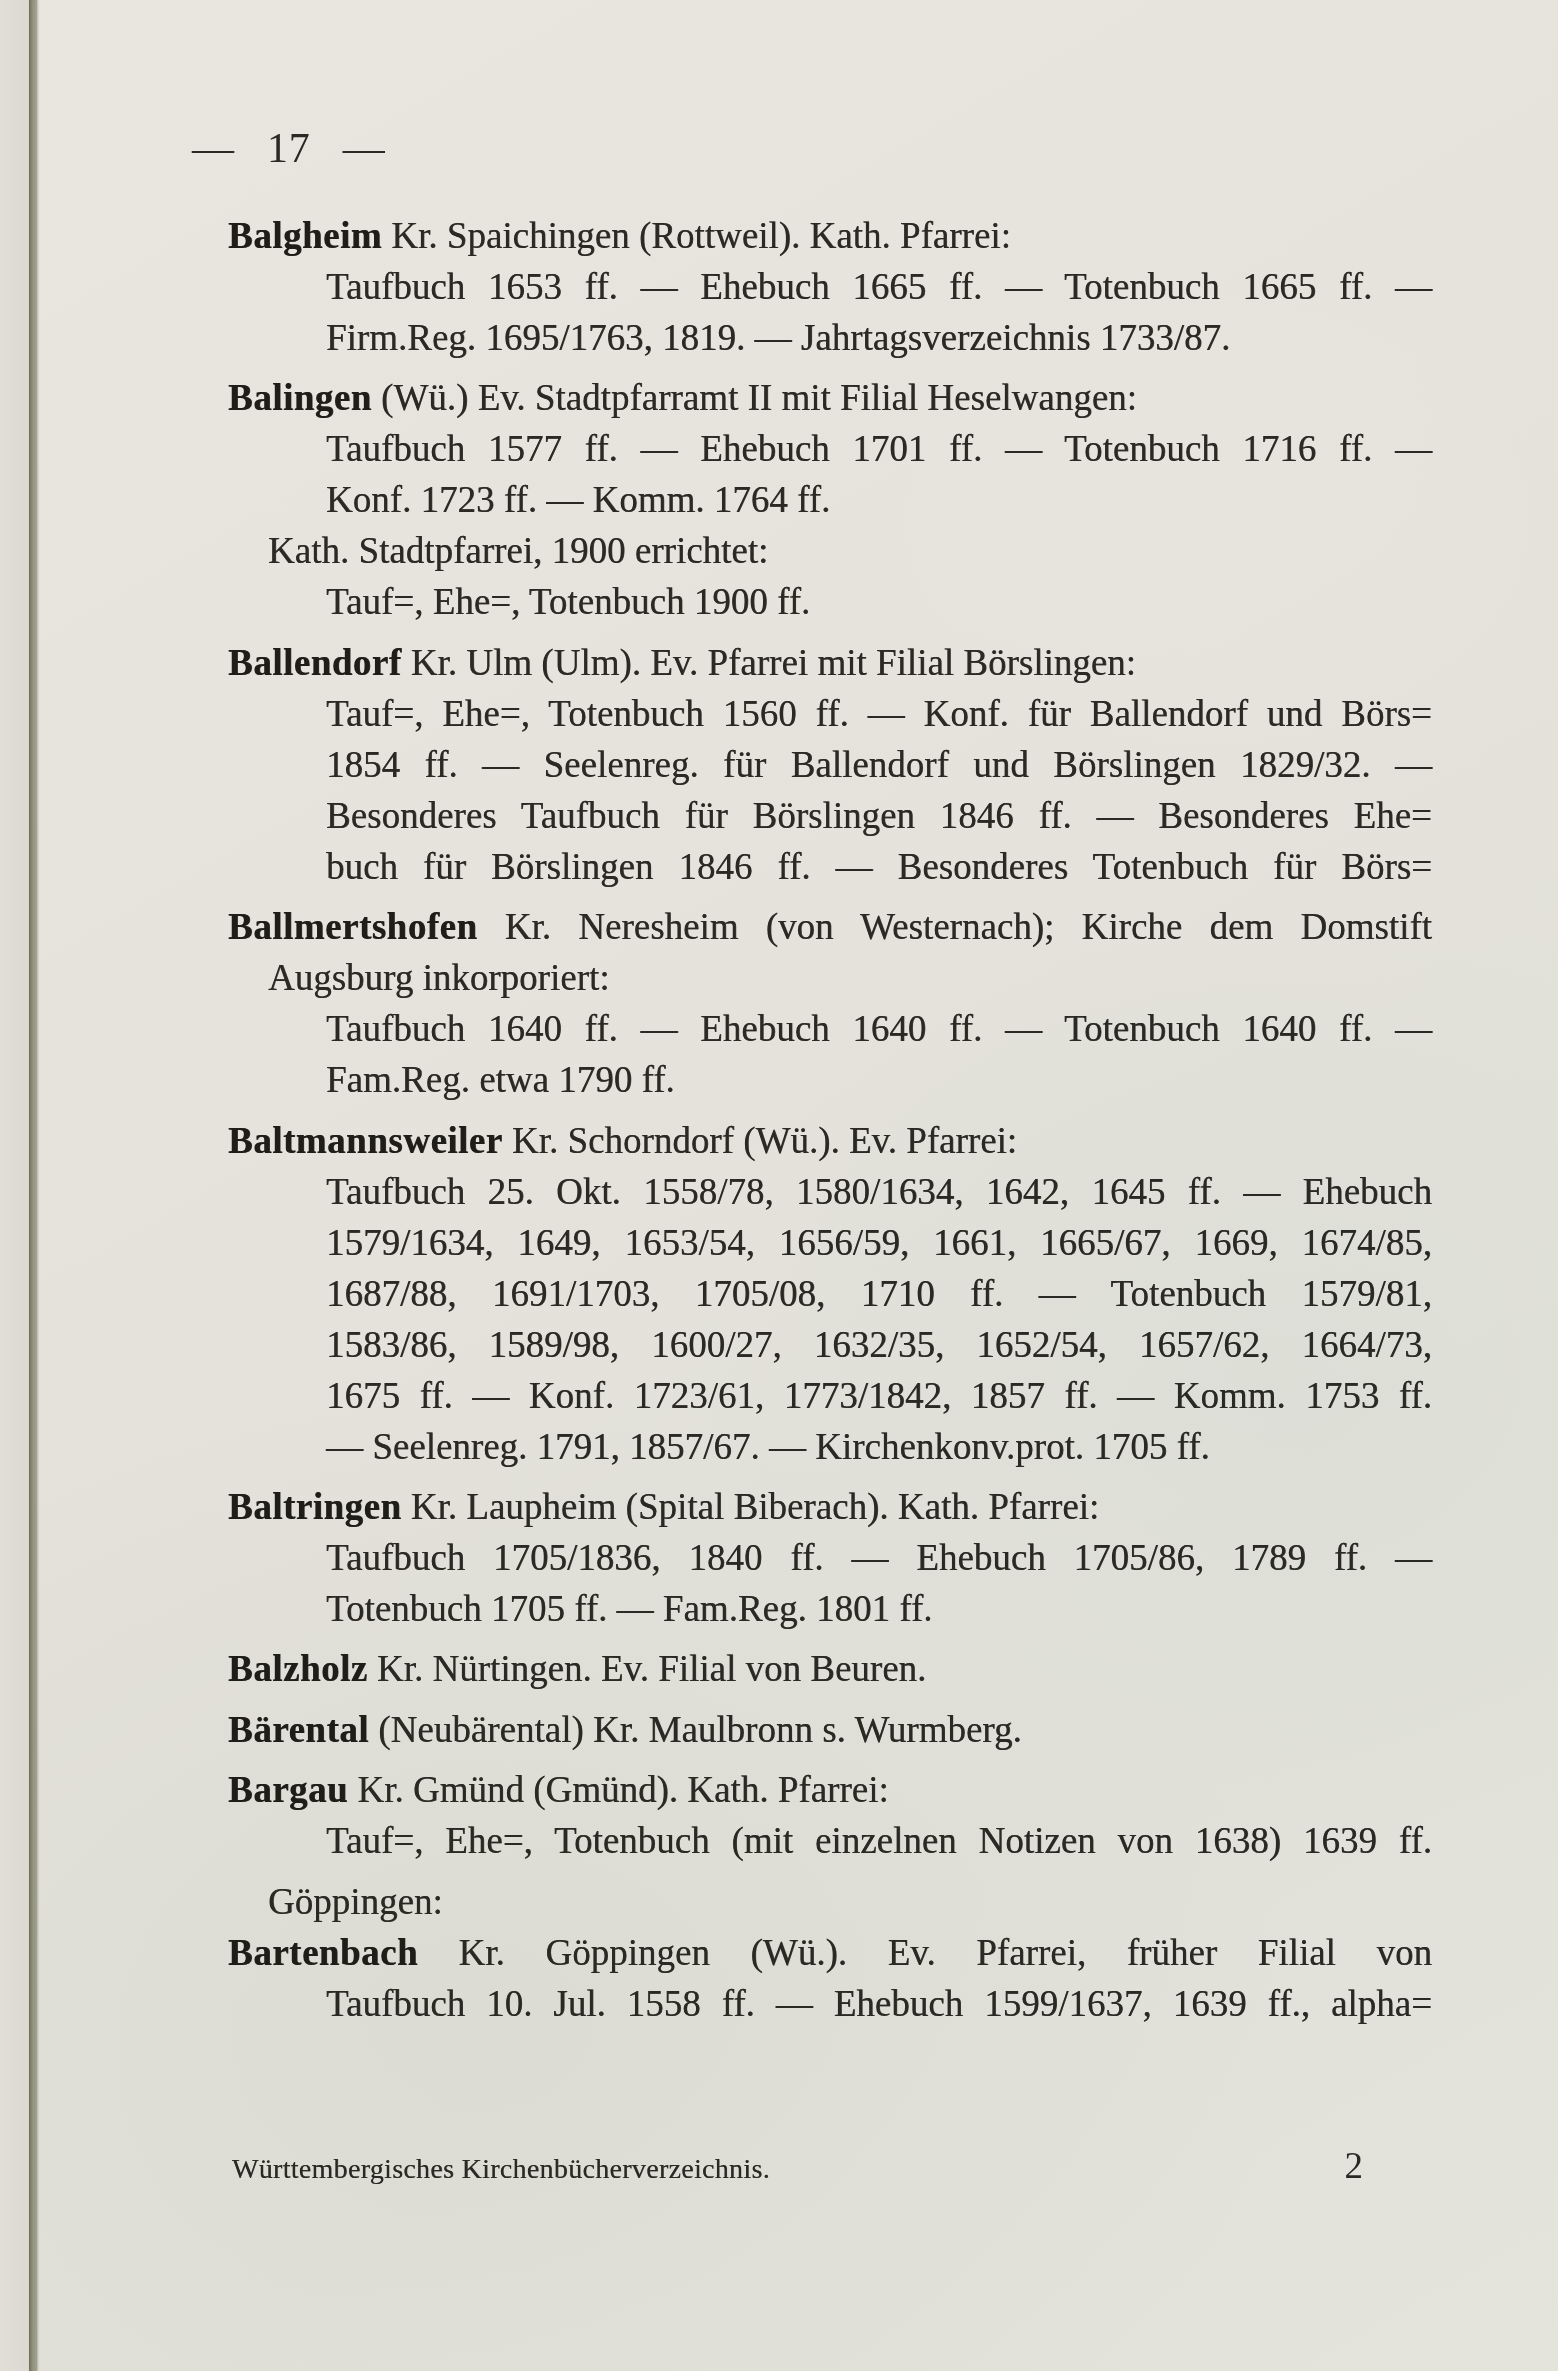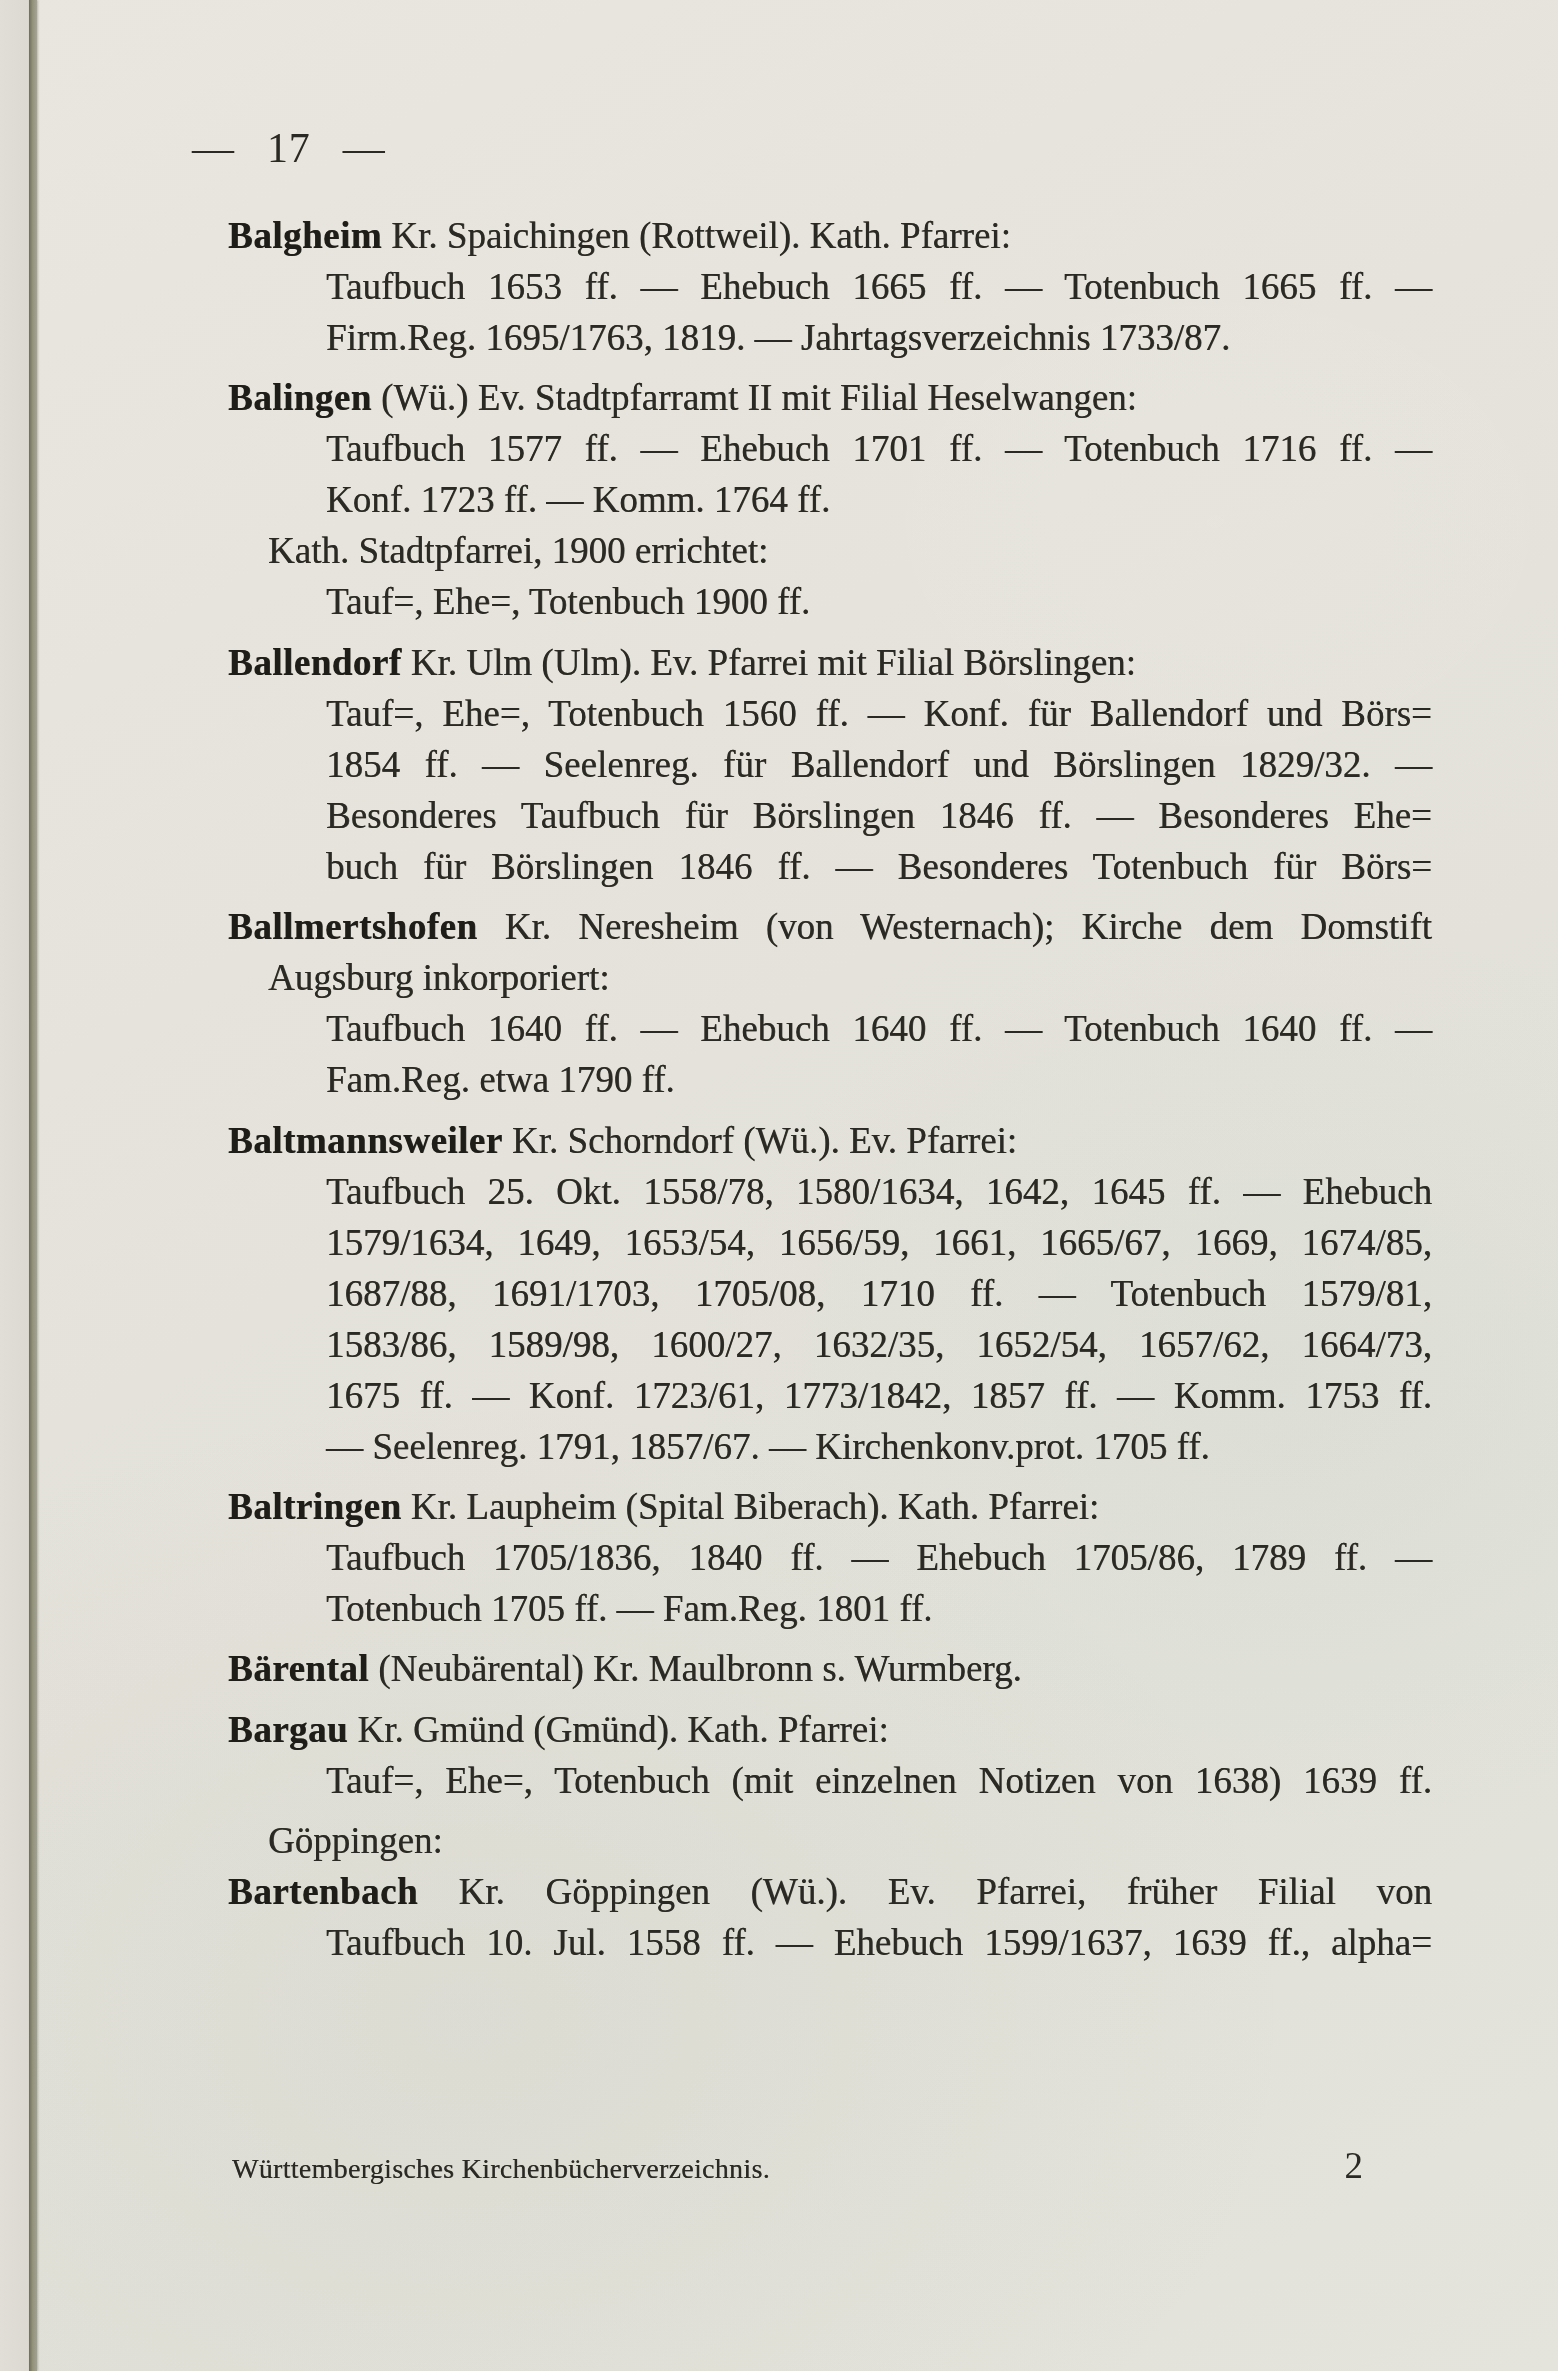--- a/index.html
+++ b/index.html
@@ -125,20 +125,23 @@
         <div class="line ind2 j">1583/86, 1589/98, 1600/27, 1632/35, 1652/54, 1657/62, 1664/73,</div>
         <div class="line ind2 j">1675 ff. — Konf. 1723/61, 1773/1842, 1857 ff. — Komm. 1753 ff.</div>
         <div class="line ind2">— Seelenreg. 1791, 1857/67. — Kirchenkonv.prot. 1705 ff.</div>
       </div>
       <div class="entry">
         <div class="line ind0"><b class="ename">Baltringen</b> Kr. Laupheim (Spital Biberach). Kath. Pfarrei:</div>
         <div class="line ind2 j">Taufbuch 1705/1836, 1840 ff. — Ehebuch 1705/86, 1789 ff. —</div>
         <div class="line ind2">Totenbuch 1705 ff. — Fam.Reg. 1801 ff.</div>
       </div>
       <div class="entry">
+        <div class="line ind0"><b class="ename">Balzholz</b> Kr. Nürtingen. Ev. Filial von Beuren.</div>
+      </div>
+      <div class="entry">
         <div class="line ind0"><b class="ename">Bärental</b> (Neubärental) Kr. Maulbronn s. Wurmberg.</div>
       </div>
       <div class="entry">
         <div class="line ind0"><b class="ename">Bargau</b> Kr. Gmünd (Gmünd). Kath. Pfarrei:</div>
         <div class="line ind2 j">Tauf=, Ehe=, Totenbuch (mit einzelnen Notizen von 1638) 1639 ff.</div>
       </div>
       <div class="entry">
         <div class="line ind1">Göppingen:</div>
         <div class="line ind0 j"><b class="ename">Bartenbach</b> Kr. Göppingen (Wü.). Ev. Pfarrei, früher Filial von</div>
         <div class="line ind2 j">Taufbuch 10. Jul. 1558 ff. — Ehebuch 1599/1637, 1639 ff., alpha=</div>

